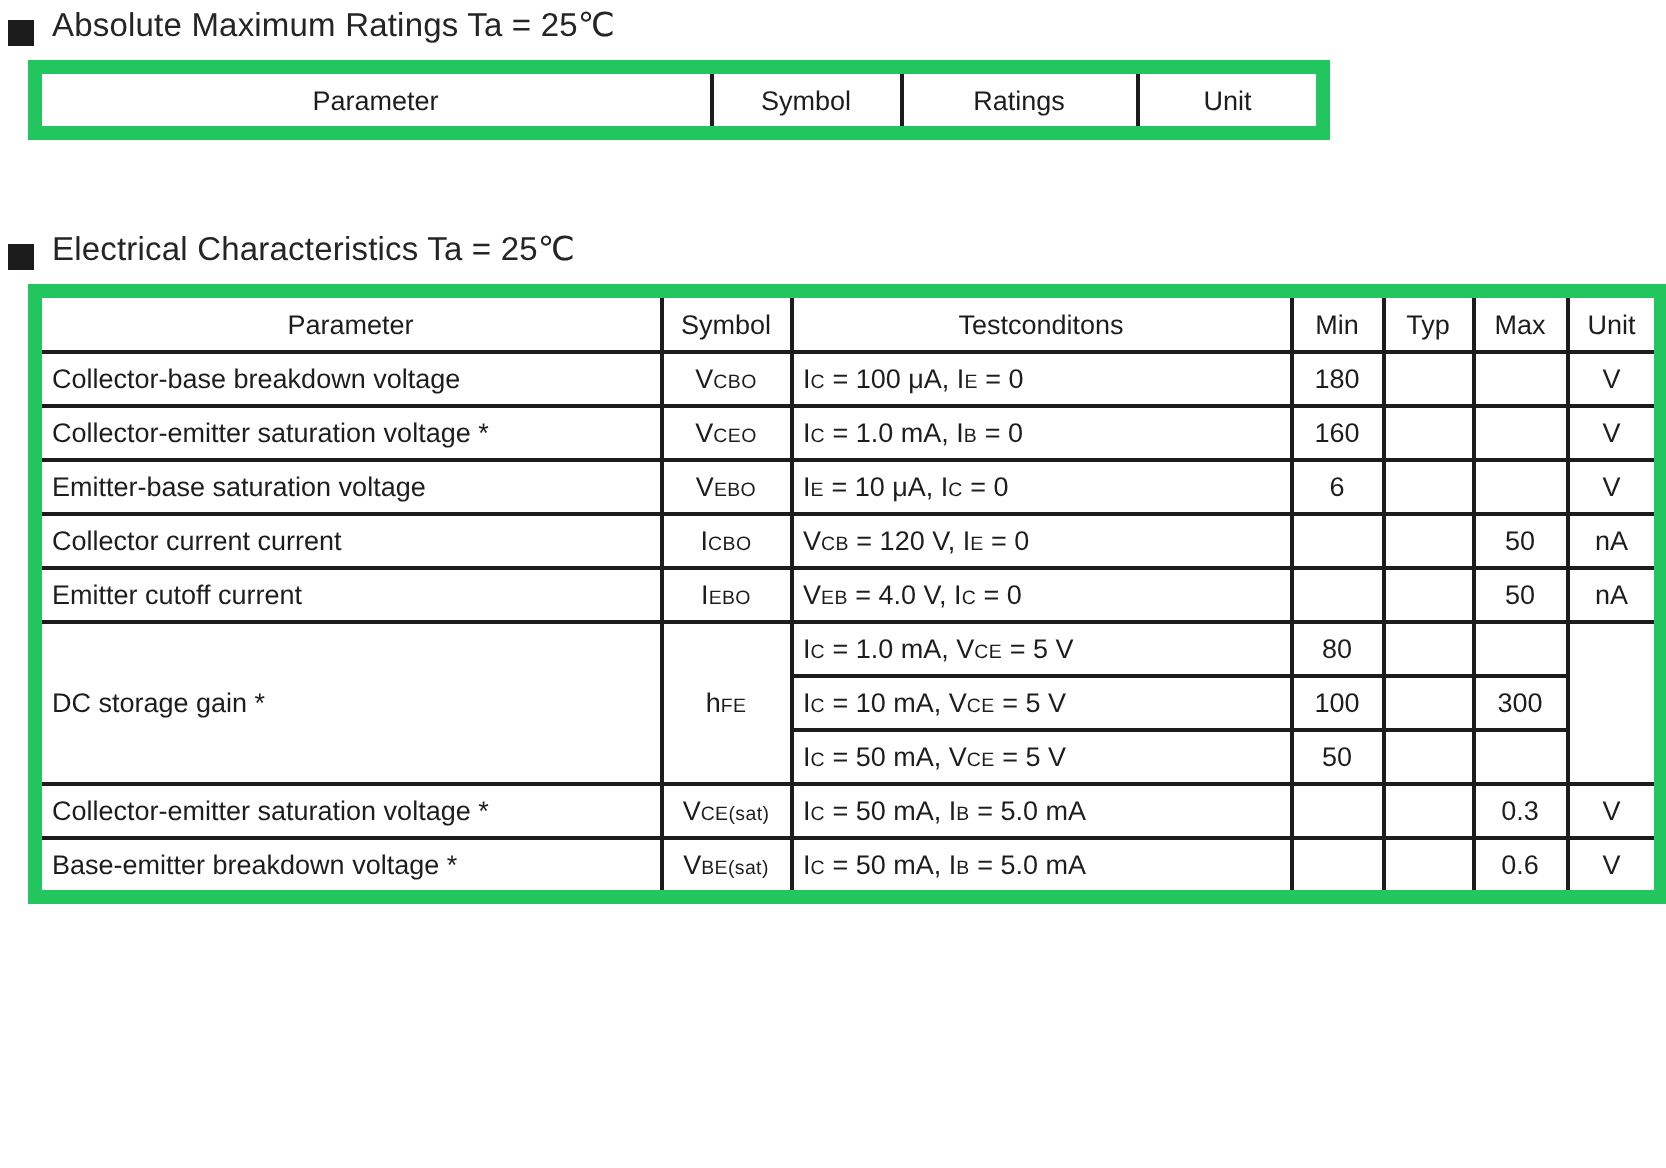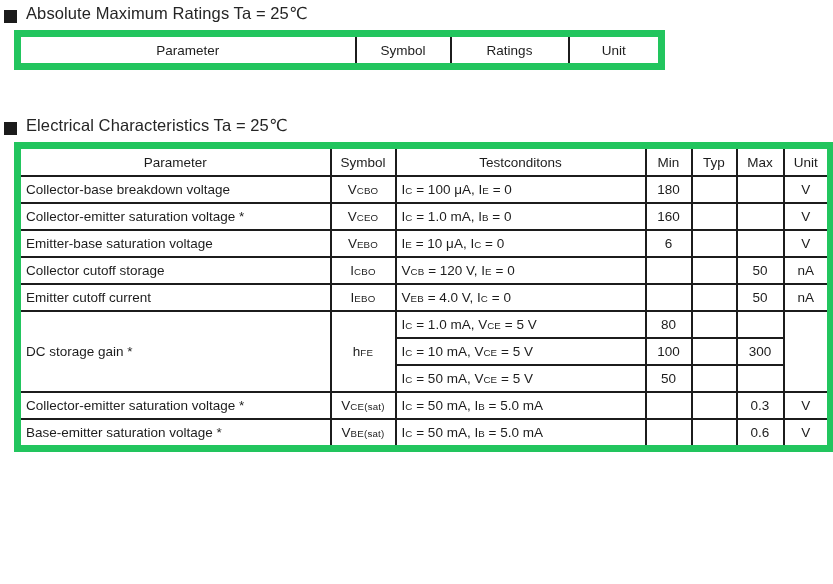--- a/index.html
+++ b/index.html
@@ -102,21 +102,21 @@
         <tr>
           <td class="left">Emitter-base saturation voltage</td>
           <td>V<span class="sb">EBO</span></td>
           <td class="left">I<span class="sb">E</span> = 10 μA, I<span class="sb">C</span> = 0</td>
           <td>6</td>
           <td></td>
           <td></td>
           <td>V</td>
         </tr>
         <tr>
-          <td class="left">Collector cutoff storage</td>
+          <td class="left">Collector current current</td>
           <td>I<span class="sb">CBO</span></td>
           <td class="left">V<span class="sb">CB</span> = 120 V, I<span class="sb">E</span> = 0</td>
           <td></td>
           <td></td>
           <td>50</td>
           <td>nA</td>
         </tr>
         <tr>
           <td class="left">Emitter cutoff current</td>
           <td>I<span class="sb">EBO</span></td>
@@ -150,21 +150,21 @@
         <tr>
           <td class="left">Collector-emitter saturation voltage *</td>
           <td>V<span class="sb">CE(sat)</span></td>
           <td class="left">I<span class="sb">C</span> = 50 mA, I<span class="sb">B</span> = 5.0 mA</td>
           <td></td>
           <td></td>
           <td>0.3</td>
           <td>V</td>
         </tr>
         <tr>
-          <td class="left">Base-emitter saturation voltage *</td>
+          <td class="left">Base-emitter breakdown voltage *</td>
           <td>V<span class="sb">BE(sat)</span></td>
           <td class="left">I<span class="sb">C</span> = 50 mA, I<span class="sb">B</span> = 5.0 mA</td>
           <td></td>
           <td></td>
           <td>0.6</td>
           <td>V</td>
         </tr>
       </tbody>
   </table>
 

